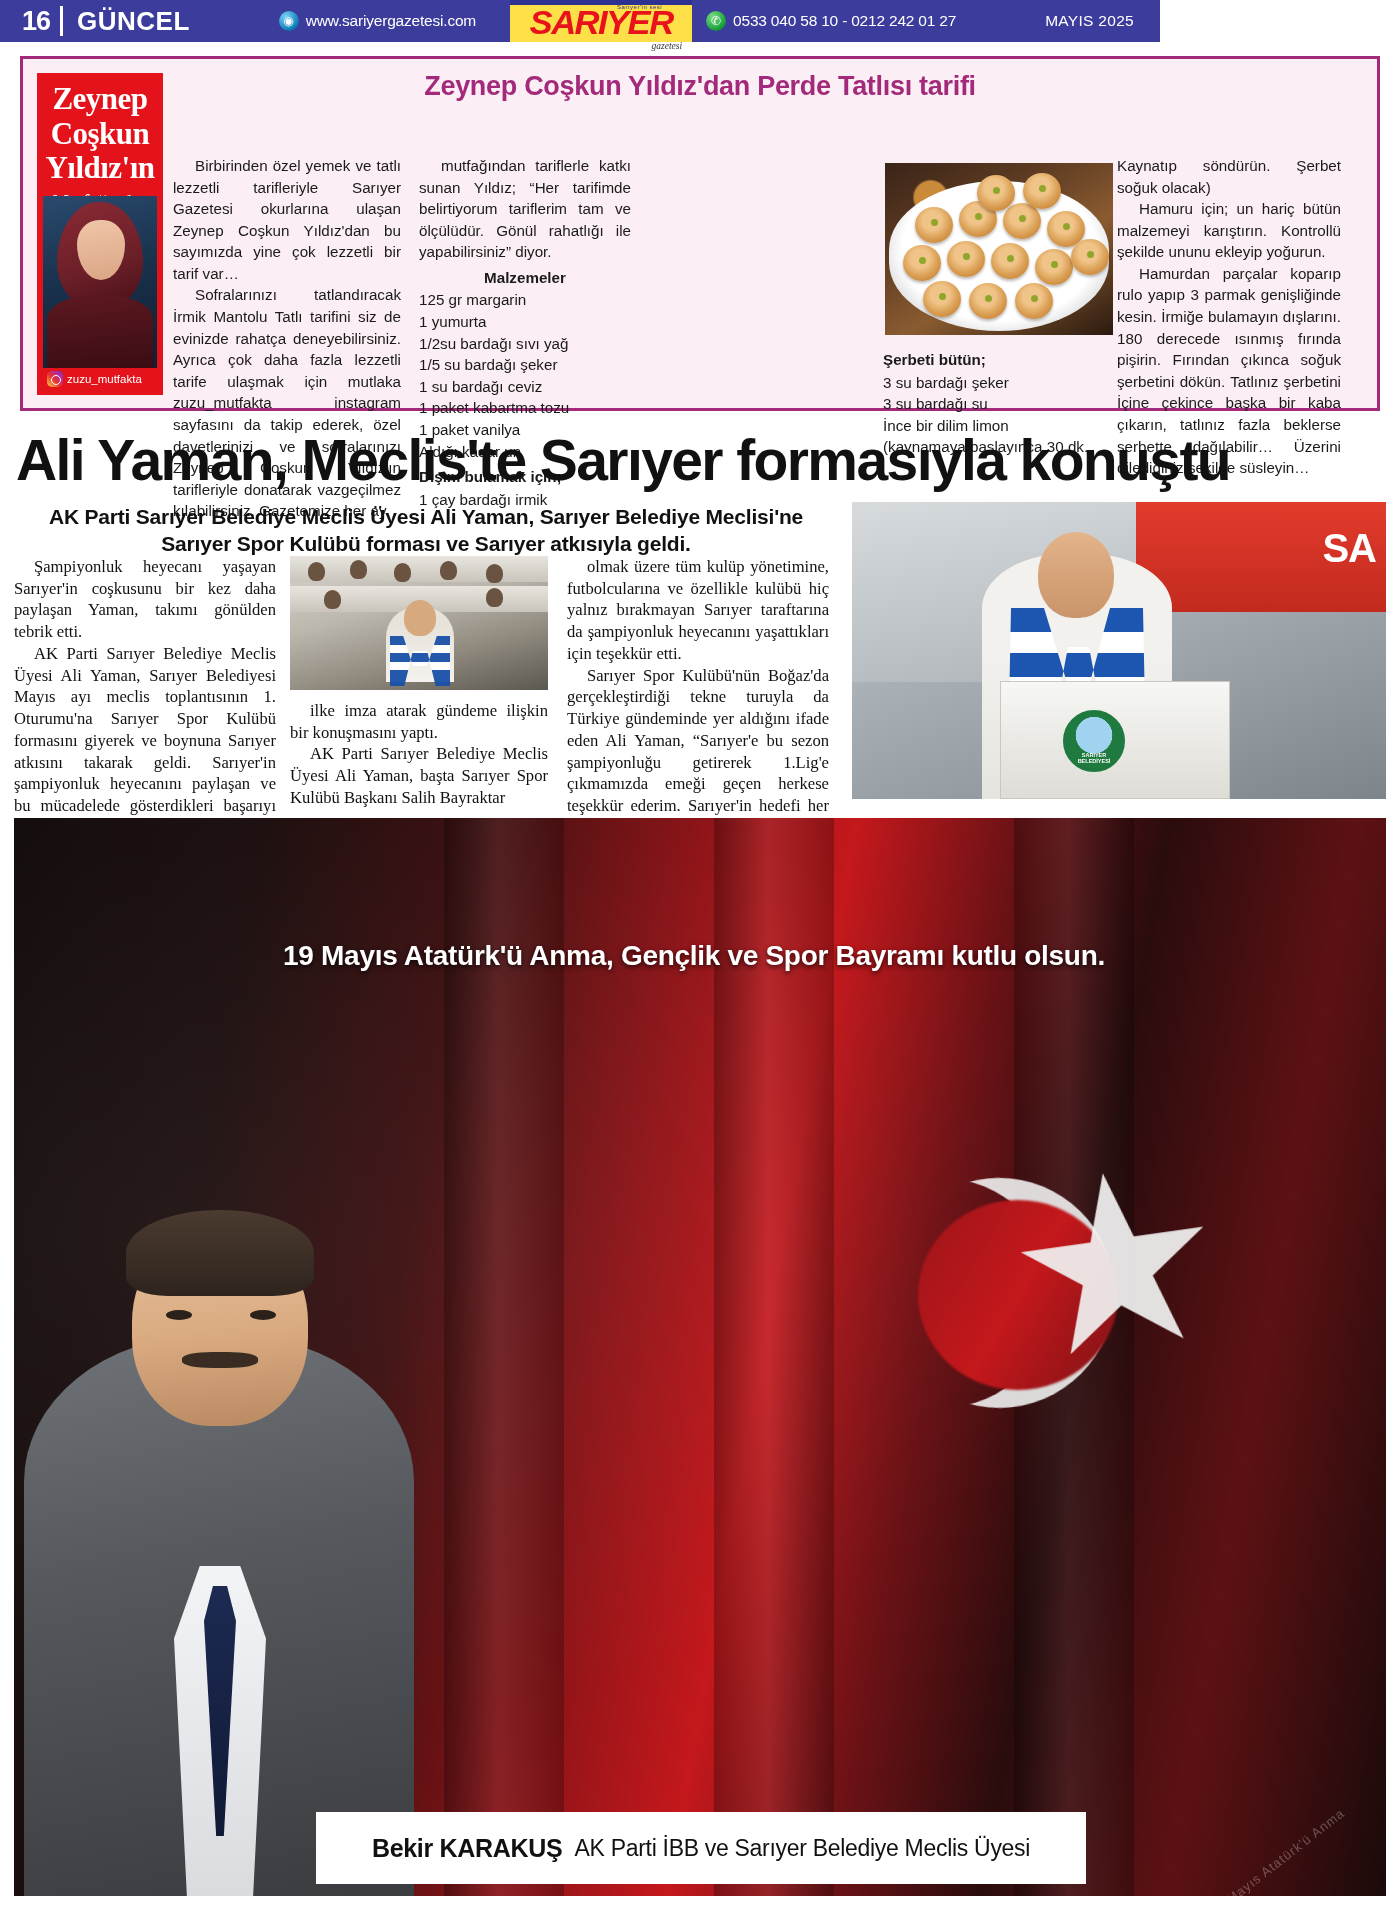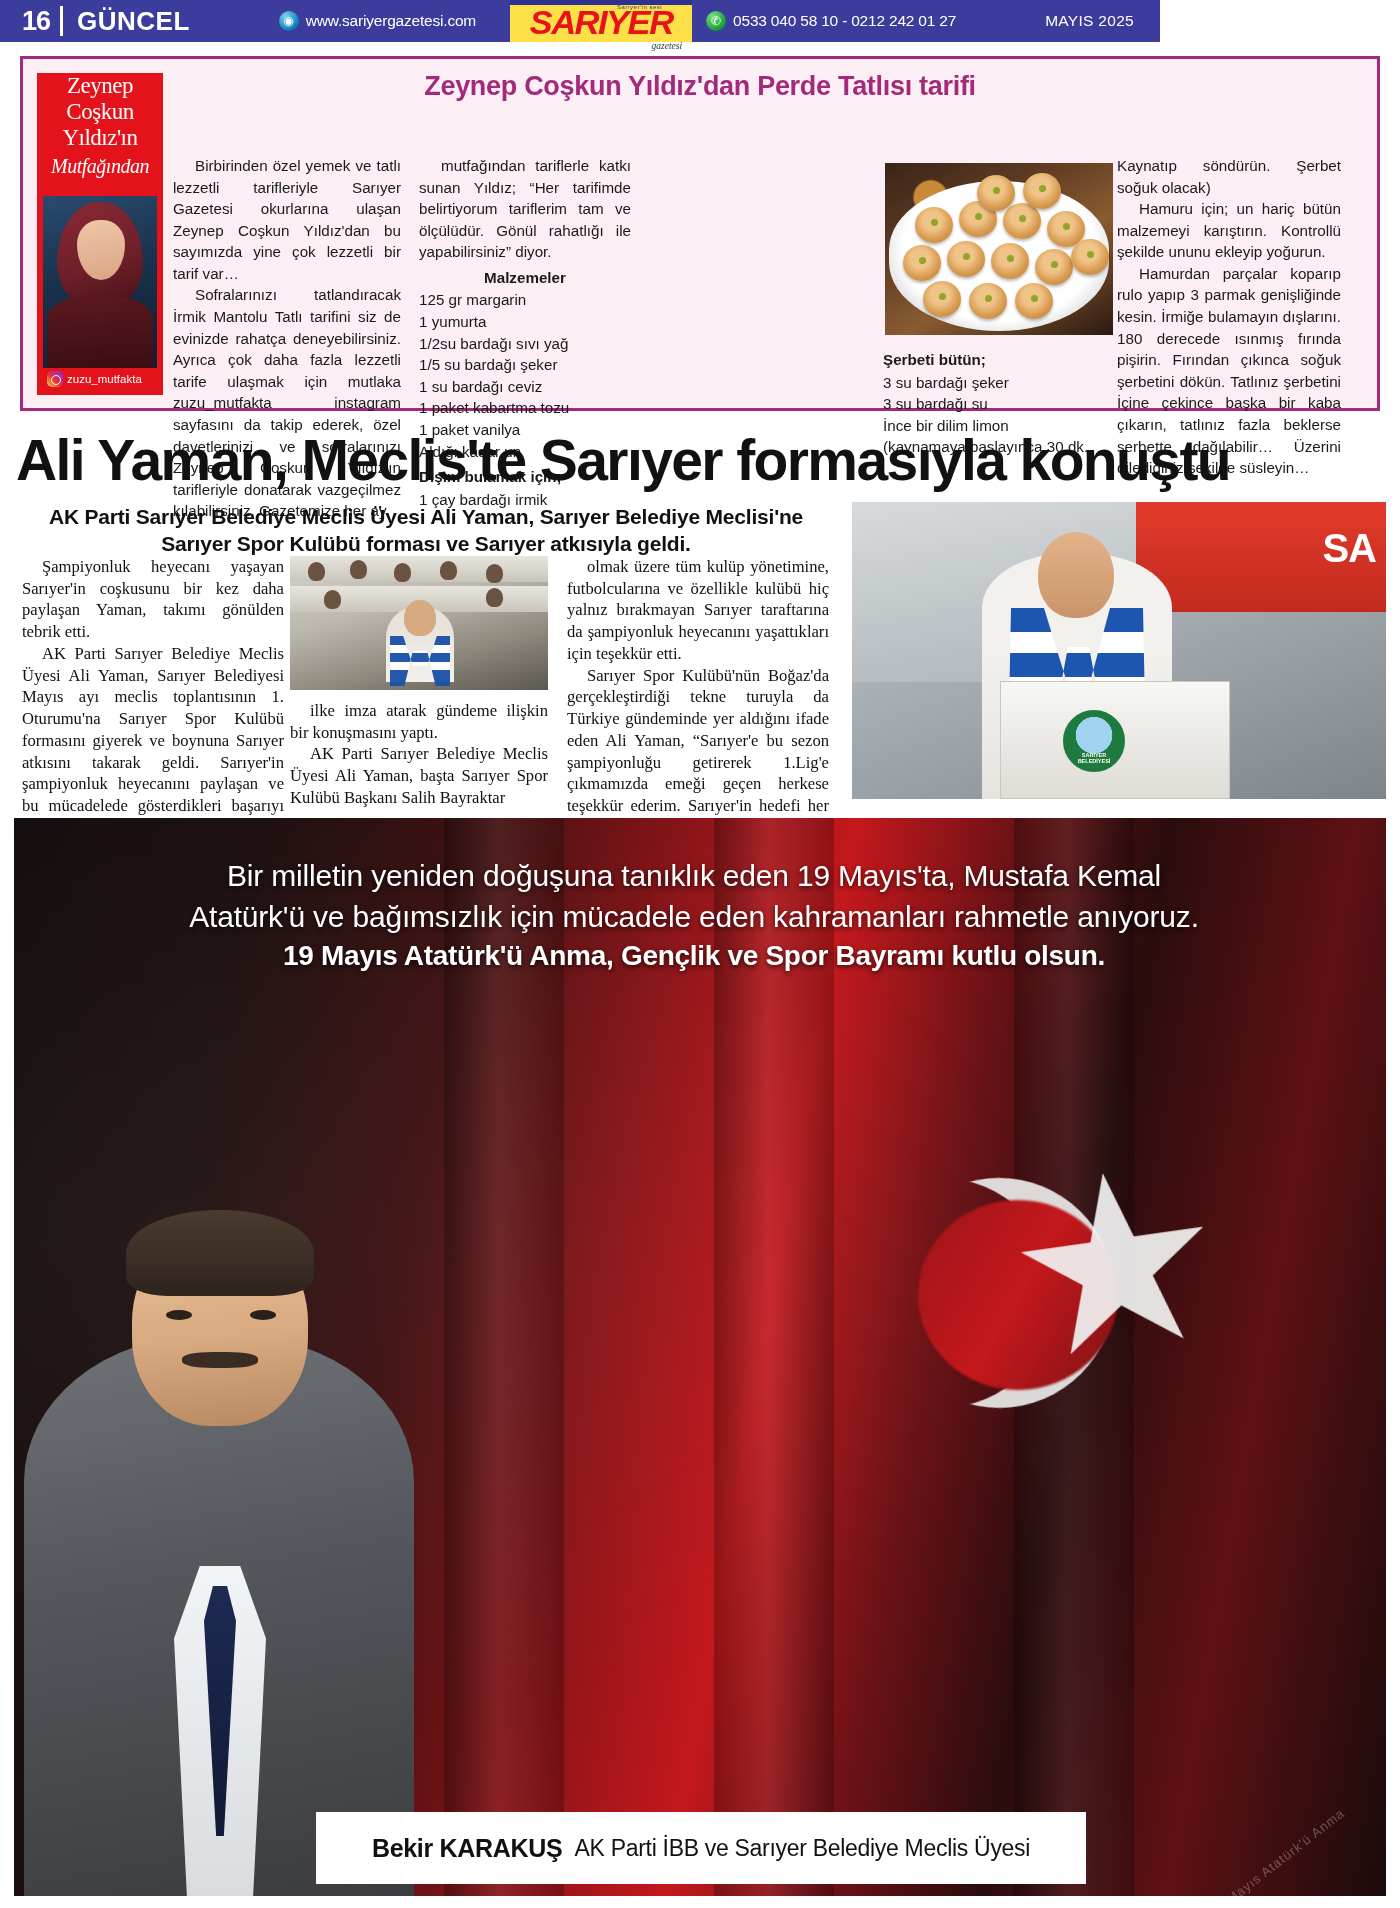--- a/index.html
+++ b/index.html
@@ -71,21 +71,21 @@
     position:absolute; left:0; top:12px; width:100%; text-align:center;
     font-size: 27px; font-weight: bold; color:#a32a7a; letter-spacing:-0.3px;
   }
   
   .author-block {
     position:absolute; left: 14px; top: 14px; width: 126px; height: 322px;
     background: #e3121b; overflow:hidden;
   }
   .author-name {
     color:#fff; text-align:center; font-family:"Liberation Serif", serif;
-    font-weight:normal; font-size: 23px; line-height: 1.12; 
+    font-weight:bold; font-size: 31px; line-height: 1.12; padding-top: 9px;
     letter-spacing:-0.5px;
   }
   .author-mutfak {
     color:#fff; text-align:center; font-family:"Liberation Serif", serif;
     font-style: italic; font-size: 20px; margin-top: 5px; letter-spacing:-0.5px;
   }
   .author-photo {
     position:absolute; left:6px; top:123px; width:114px; height:172px;
     background:
       radial-gradient(ellipse at 50% 34%, #e8b9a0 0 17%, rgba(232,185,160,0) 19%),
@@ -166,21 +166,21 @@
     font-size: 21px; font-weight: bold; color:#111; text-align:center;
     line-height: 1.3; letter-spacing:-0.2px;
   }
 
   
   .acol {
     position:absolute; font-family:"Liberation Serif", serif;
     font-size:16.6px; color:#111; line-height:1.31; text-align:justify;
   }
   .acol p { text-indent: 20px; }
-  .acol-1 { left: 22px; top: 556px; width: 262px; }
+  .acol-1 { left: 14px; top: 556px; width: 262px; }
   .acol-2 { left: 290px; top: 700px; width: 258px; }
   .acol-3 { left: 567px; top: 556px; width: 262px; }
 
   .photo-meclis {
     position:absolute; left: 290px; top: 556px; width: 258px; height: 134px;
     background: linear-gradient(165deg,#d8d4cc 0%, #bdb8ae 38%, #8e887d 70%, #5b5850 100%);
     overflow:hidden;
   }
   .pm-row {
     position:absolute; left:0; width:100%; height:26px;
@@ -497,24 +497,20 @@
   </div>
 
   <div class="ad">
     <span class="flag-fold" style="left:430px;"></span>
     <span class="flag-fold" style="left:700px;"></span>
     <span class="flag-fold" style="left:1000px;"></span>
     <span class="flag-crescent"></span>
     <span class="flag-crescent-cut"></span>
     <span class="flag-star">★</span>
 
-    <div class="ad-text-1">
-      <span>Bir milletin yeniden doğuşuna tanıklık eden 19 Mayıs'ta, Mustafa Kemal</span><br>
-      <span>Atatürk'ü ve bağımsızlık için mücadele eden kahramanları rahmetle anıyoruz.</span>
-    </div>
     <div class="ad-text-2">19 Mayıs Atatürk'ü Anma, Gençlik ve Spor Bayramı kutlu olsun.</div>
 
     <div class="ad-person">
       <span class="ap2-suit"></span>
       <span class="ap2-shirt"></span>
       <span class="ap2-tie"></span>
       <span class="ap2-head"></span>
       <span class="ap2-hair"></span>
       <span class="ap2-eyeL"></span>
       <span class="ap2-eyeR"></span>

